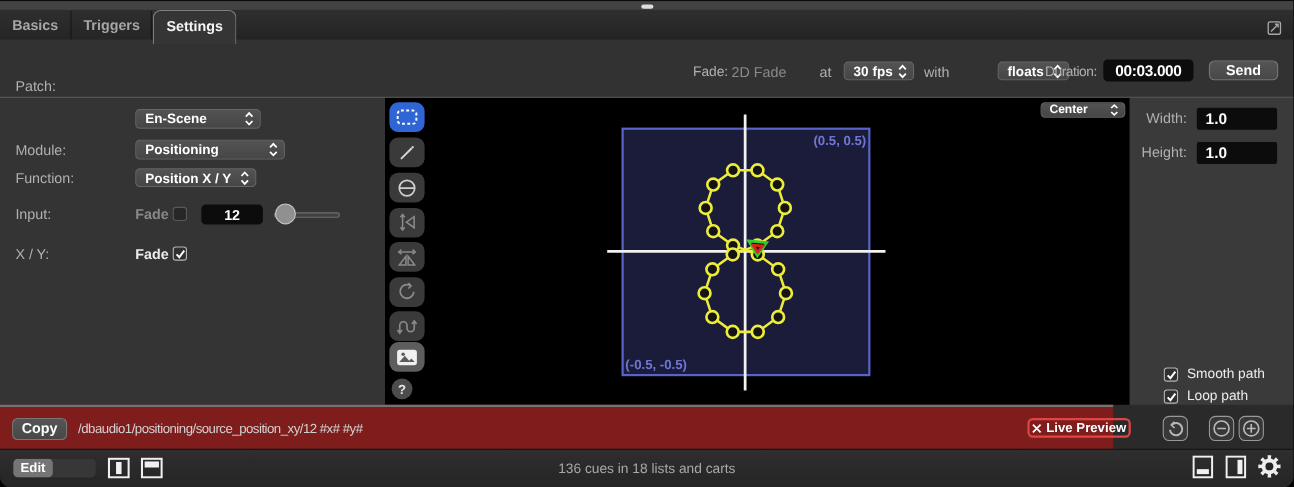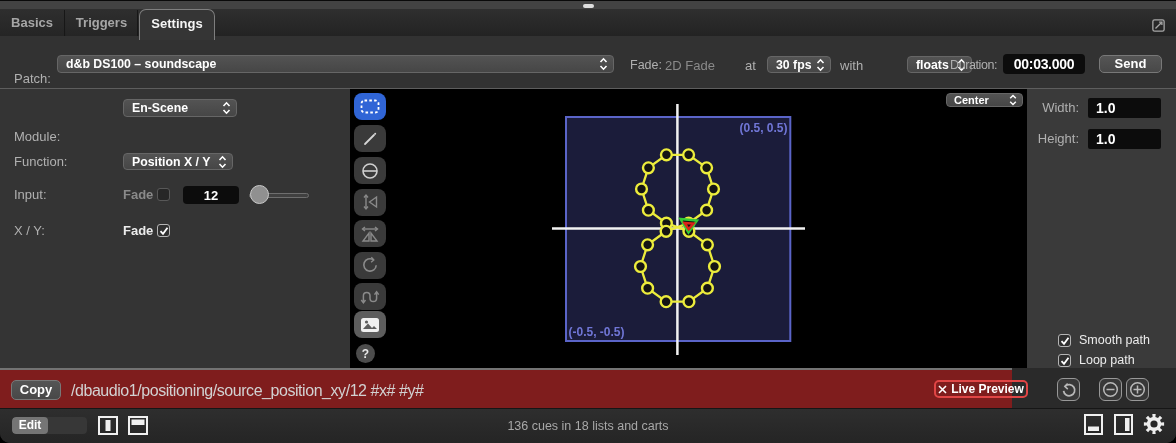--- a/index.html
+++ b/index.html
@@ -81,27 +81,20 @@
   </div>
   <svg class="abs" style="left:1152px; top:19px;" width="13" height="13" viewBox="0 0 15 15">
     <rect x="1" y="1" width="13" height="13" rx="2" fill="none" stroke="#a8a8a8" stroke-width="1.5"></rect>
     <line x1="4" y1="11" x2="11" y2="4" stroke="#a8a8a8" stroke-width="1.5"></line>
     <path d="M8.2 3.6 L11.4 3.6 L11.4 6.8" fill="none" stroke="#a8a8a8" stroke-width="1.5"></path>
   </svg>
 
   <div id="patchrow">
     <div class="abs lbl" style="left:14px; top:57px; margin-top:-36px;"></div>
     <div class="abs lbl" style="left:14px; top:34px; line-height:17px;">Patch:</div>
-    <div class="sel" style="left:57px; top:19px; width:557px; height:18px;">
-      <span class="tx">d&amp;b DS100 – soundscape</span>
-      <svg class="step" width="9" height="14" viewBox="0 0 9 14">
-          <path d="M1.5 5 L4.5 1.8 L7.5 5" fill="none" stroke="#fff" stroke-width="1.6"></path>
-          <path d="M1.5 9 L4.5 12.2 L7.5 9" fill="none" stroke="#fff" stroke-width="1.6"></path>
-        </svg>
-    </div>
     <div class="abs lbl" style="left:630px; top:21px; line-height:17px; font-size:12.5px;">Fade:</div>
     <div class="abs dim" style="left:665px; top:21px; line-height:17px;">2D Fade</div>
     <div class="abs lbl" style="left:745px; top:21px; line-height:17px;">at</div>
     <div class="sel" style="left:767px; top:20px; width:64px; height:17px;">
       <span class="tx">30 fps</span>
       <svg class="step" width="9" height="14" viewBox="0 0 9 14">
           <path d="M1.5 5 L4.5 1.8 L7.5 5" fill="none" stroke="#fff" stroke-width="1.6"></path>
           <path d="M1.5 9 L4.5 12.2 L7.5 9" fill="none" stroke="#fff" stroke-width="1.6"></path>
         </svg>
     </div>
@@ -124,20 +117,27 @@
   <div id="main">
 
     <div class="sel" style="left:123px; top:10px; width:114px; height:18px;">
       <span class="tx">En-Scene</span>
       <svg class="step" width="9" height="14" viewBox="0 0 9 14">
           <path d="M1.5 5 L4.5 1.8 L7.5 5" fill="none" stroke="#fff" stroke-width="1.6"></path>
           <path d="M1.5 9 L4.5 12.2 L7.5 9" fill="none" stroke="#fff" stroke-width="1.6"></path>
         </svg>
     </div>
     <div class="abs lbl" style="left:14px; top:39px; line-height:17px;">Module:</div>
+    <div class="sel" style="left:123px; top:38px; width:136px; height:18px;">
+      <span class="tx">Positioning</span>
+      <svg class="step" width="9" height="14" viewBox="0 0 9 14">
+          <path d="M1.5 5 L4.5 1.8 L7.5 5" fill="none" stroke="#fff" stroke-width="1.6"></path>
+          <path d="M1.5 9 L4.5 12.2 L7.5 9" fill="none" stroke="#fff" stroke-width="1.6"></path>
+        </svg>
+    </div>
     <div class="abs lbl" style="left:14px; top:64px; line-height:17px;">Function:</div>
     <div class="sel" style="left:123px; top:64px; width:110px; height:17px;text-align:right;">
       <span class="tx">Position X / Y</span>
       <svg class="step" width="9" height="14" viewBox="0 0 9 14">
           <path d="M1.5 5 L4.5 1.8 L7.5 5" fill="none" stroke="#fff" stroke-width="1.6"></path>
           <path d="M1.5 9 L4.5 12.2 L7.5 9" fill="none" stroke="#fff" stroke-width="1.6"></path>
         </svg>
     </div>
     <div class="abs lbl" style="left:14px; top:97px; line-height:17px;">Input:</div>
     <div class="abs dim" style="left:123px; top:97px; line-height:17px; font-weight:bold;">Fade</div>
@@ -282,21 +282,21 @@
             <path d="M1.5 5.2 L4 7.8 L8.5 1.8" fill="none" stroke="#fff" stroke-width="1.8"></path>
           </svg>
       </div>
       <div class="abs" style="left:52px; top:265px; font-size:12.5px; color:#ececec; line-height:13px;">Loop path</div>
     </div>
   </div>
 
   <div id="copyrow">
     <div class="btn" style="left:11px; top:10px; width:50px; height:20px;
       font-size:13px; line-height:18px;">Copy</div>
-    <div class="abs" style="left:71px; top:13px; font-size:16px; color:#d2d2d2; line-height:15px;
+    <div class="abs" style="left:71px; top:13px; font-size:12px; color:#d2d2d2; line-height:15px;
       letter-spacing:-0.45px;">/dbaudio1/positioning/source_position_xy/12 #x# #y#</div>
     <div class="abs" style="left:934px; top:10px; width:94px; height:18px; border:2px solid #e04545;
       border-radius:5px; color:#fff; font-size:12px; font-weight:bold; text-align:center;
       line-height:14px; white-space:nowrap;"><svg width="9" height="9" viewBox="0 0 9 9" style="margin-right:4px; vertical-align:-0.5px;">
           <path d="M1 1 L8 8 M8 1 L1 8" stroke="#fff" stroke-width="1.6"></path>
         </svg>Live Preview</div>
     <div class="roundbtn" style="left:1057px; top:8px;">
       <svg width="16" height="16" viewBox="0 0 16 16" stroke="#b8b8b8" fill="none" stroke-width="1.8">
         <path d="M4.2 4.2 A5.6 5.6 0 1 1 2.6 8.8"></path>
         <path d="M6.6 1.4 L3.8 4.4 L6.8 7.1" stroke-width="1.5"></path>

